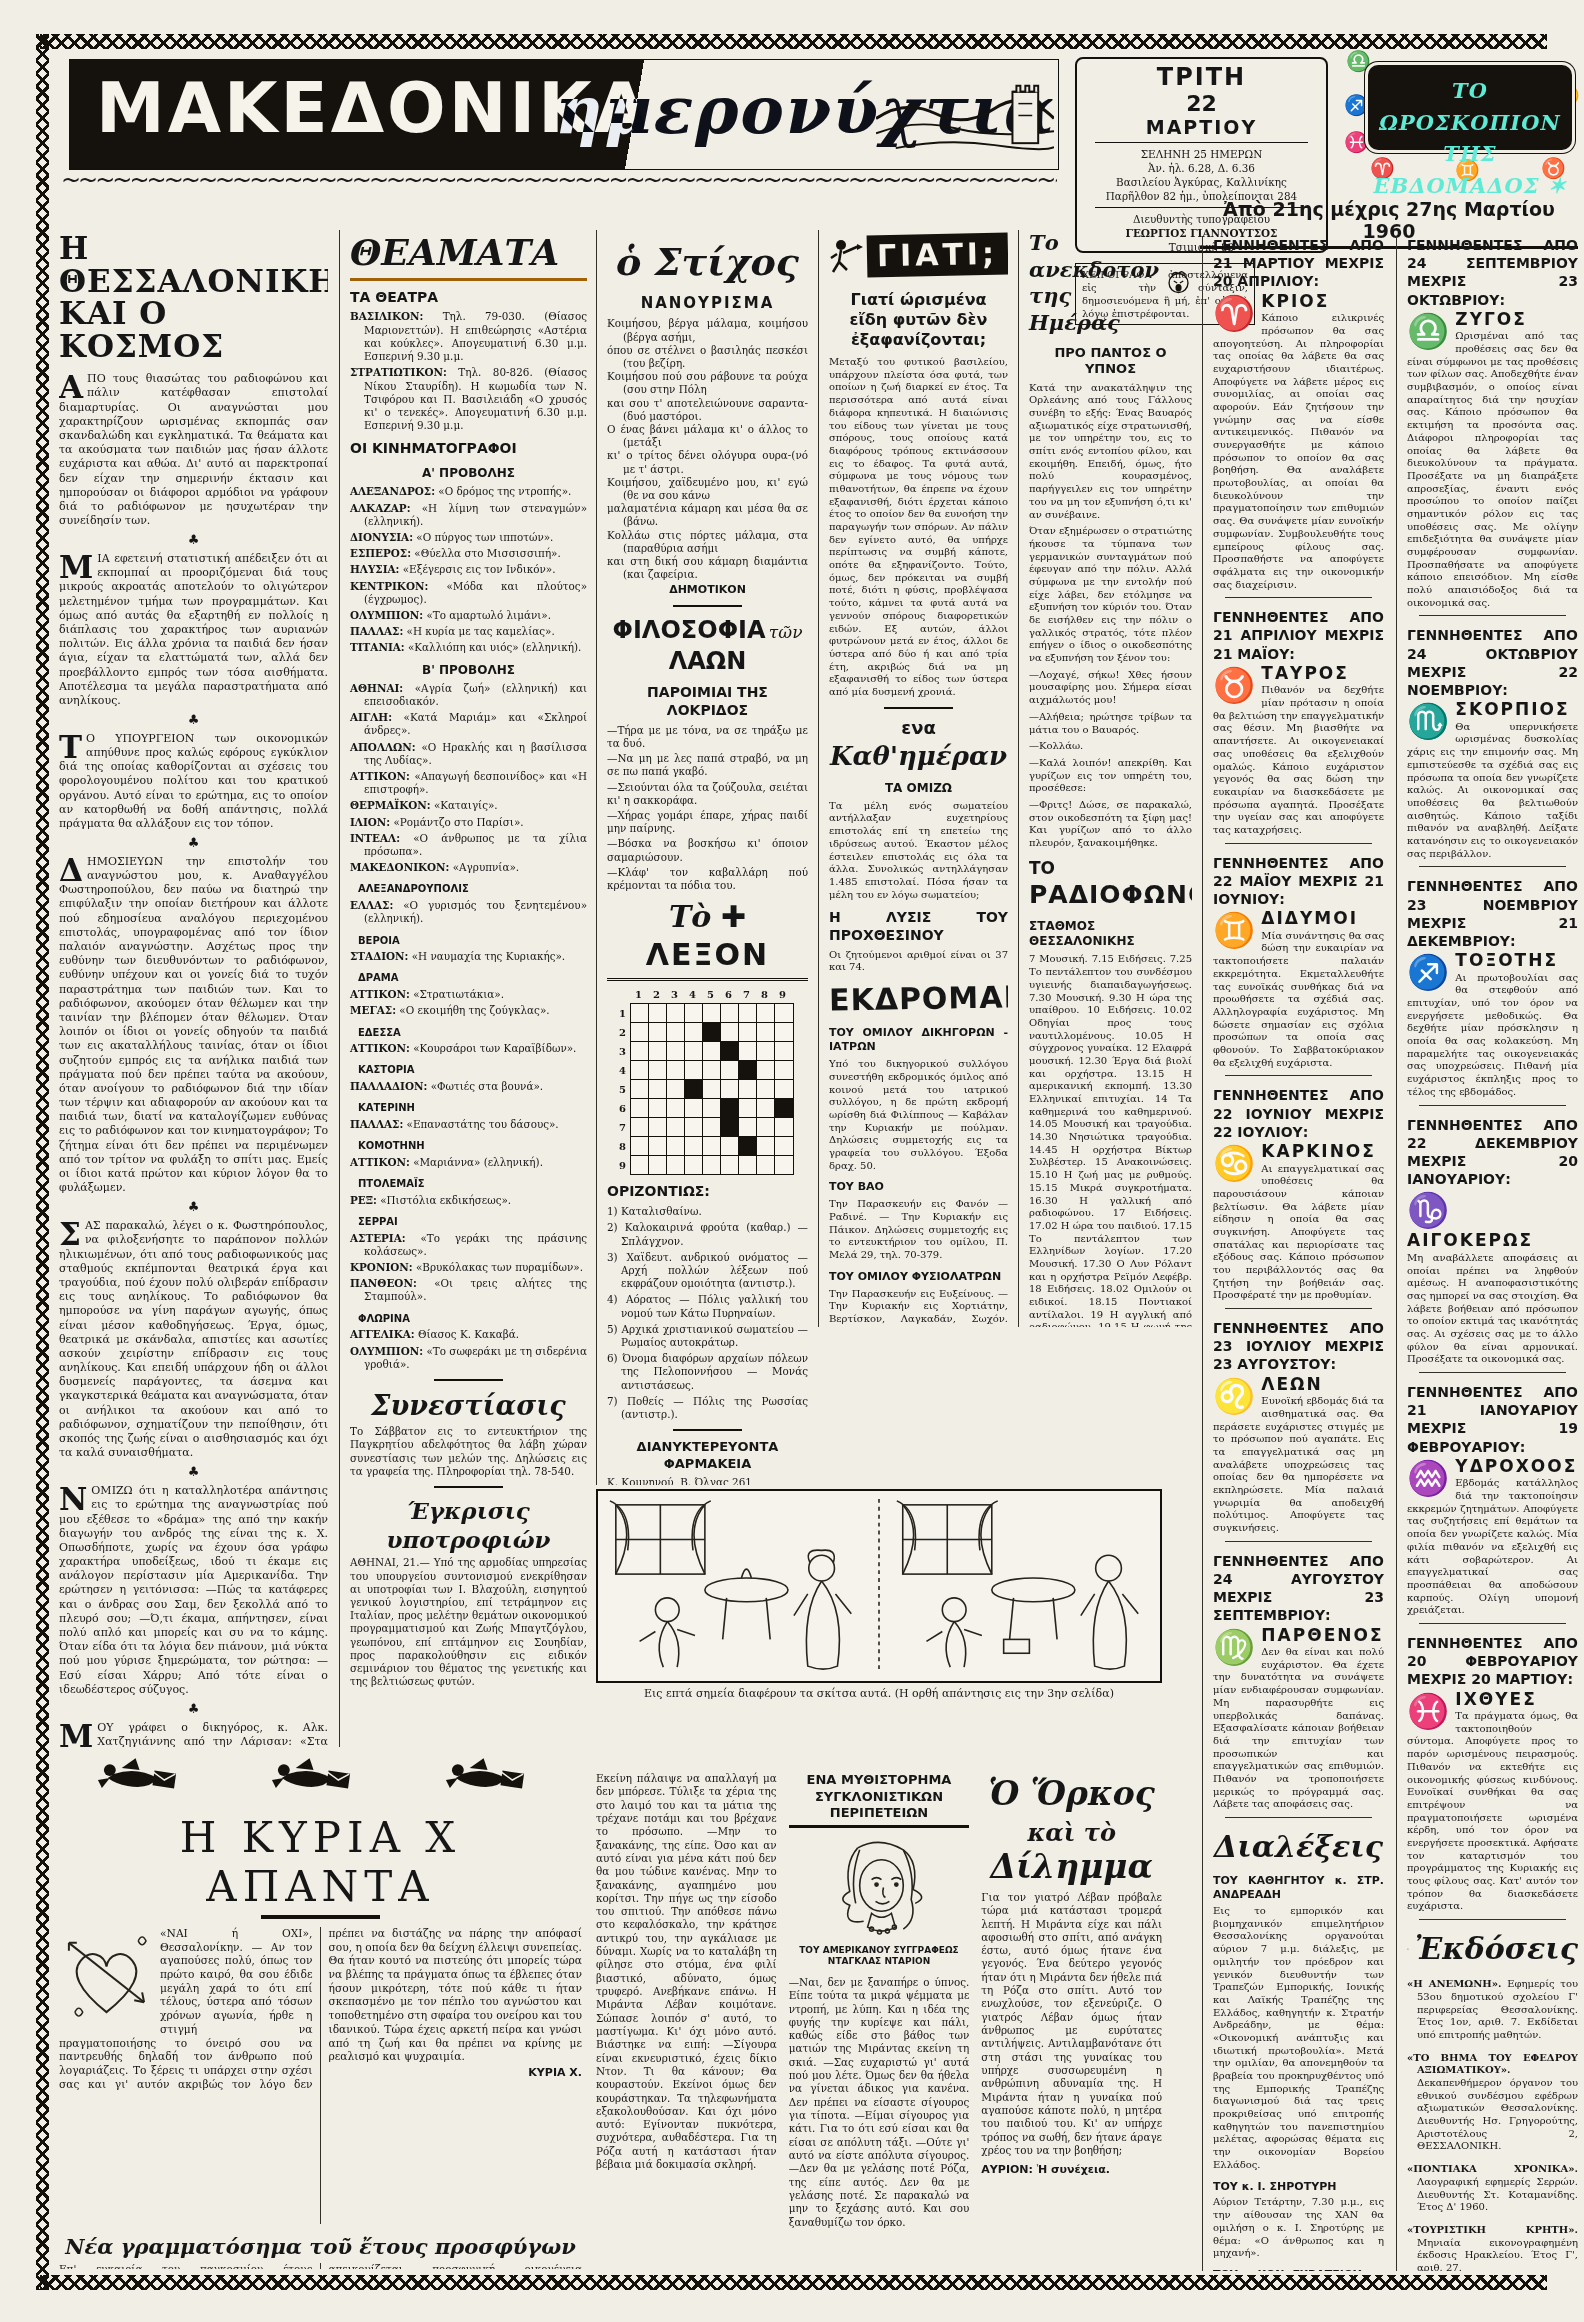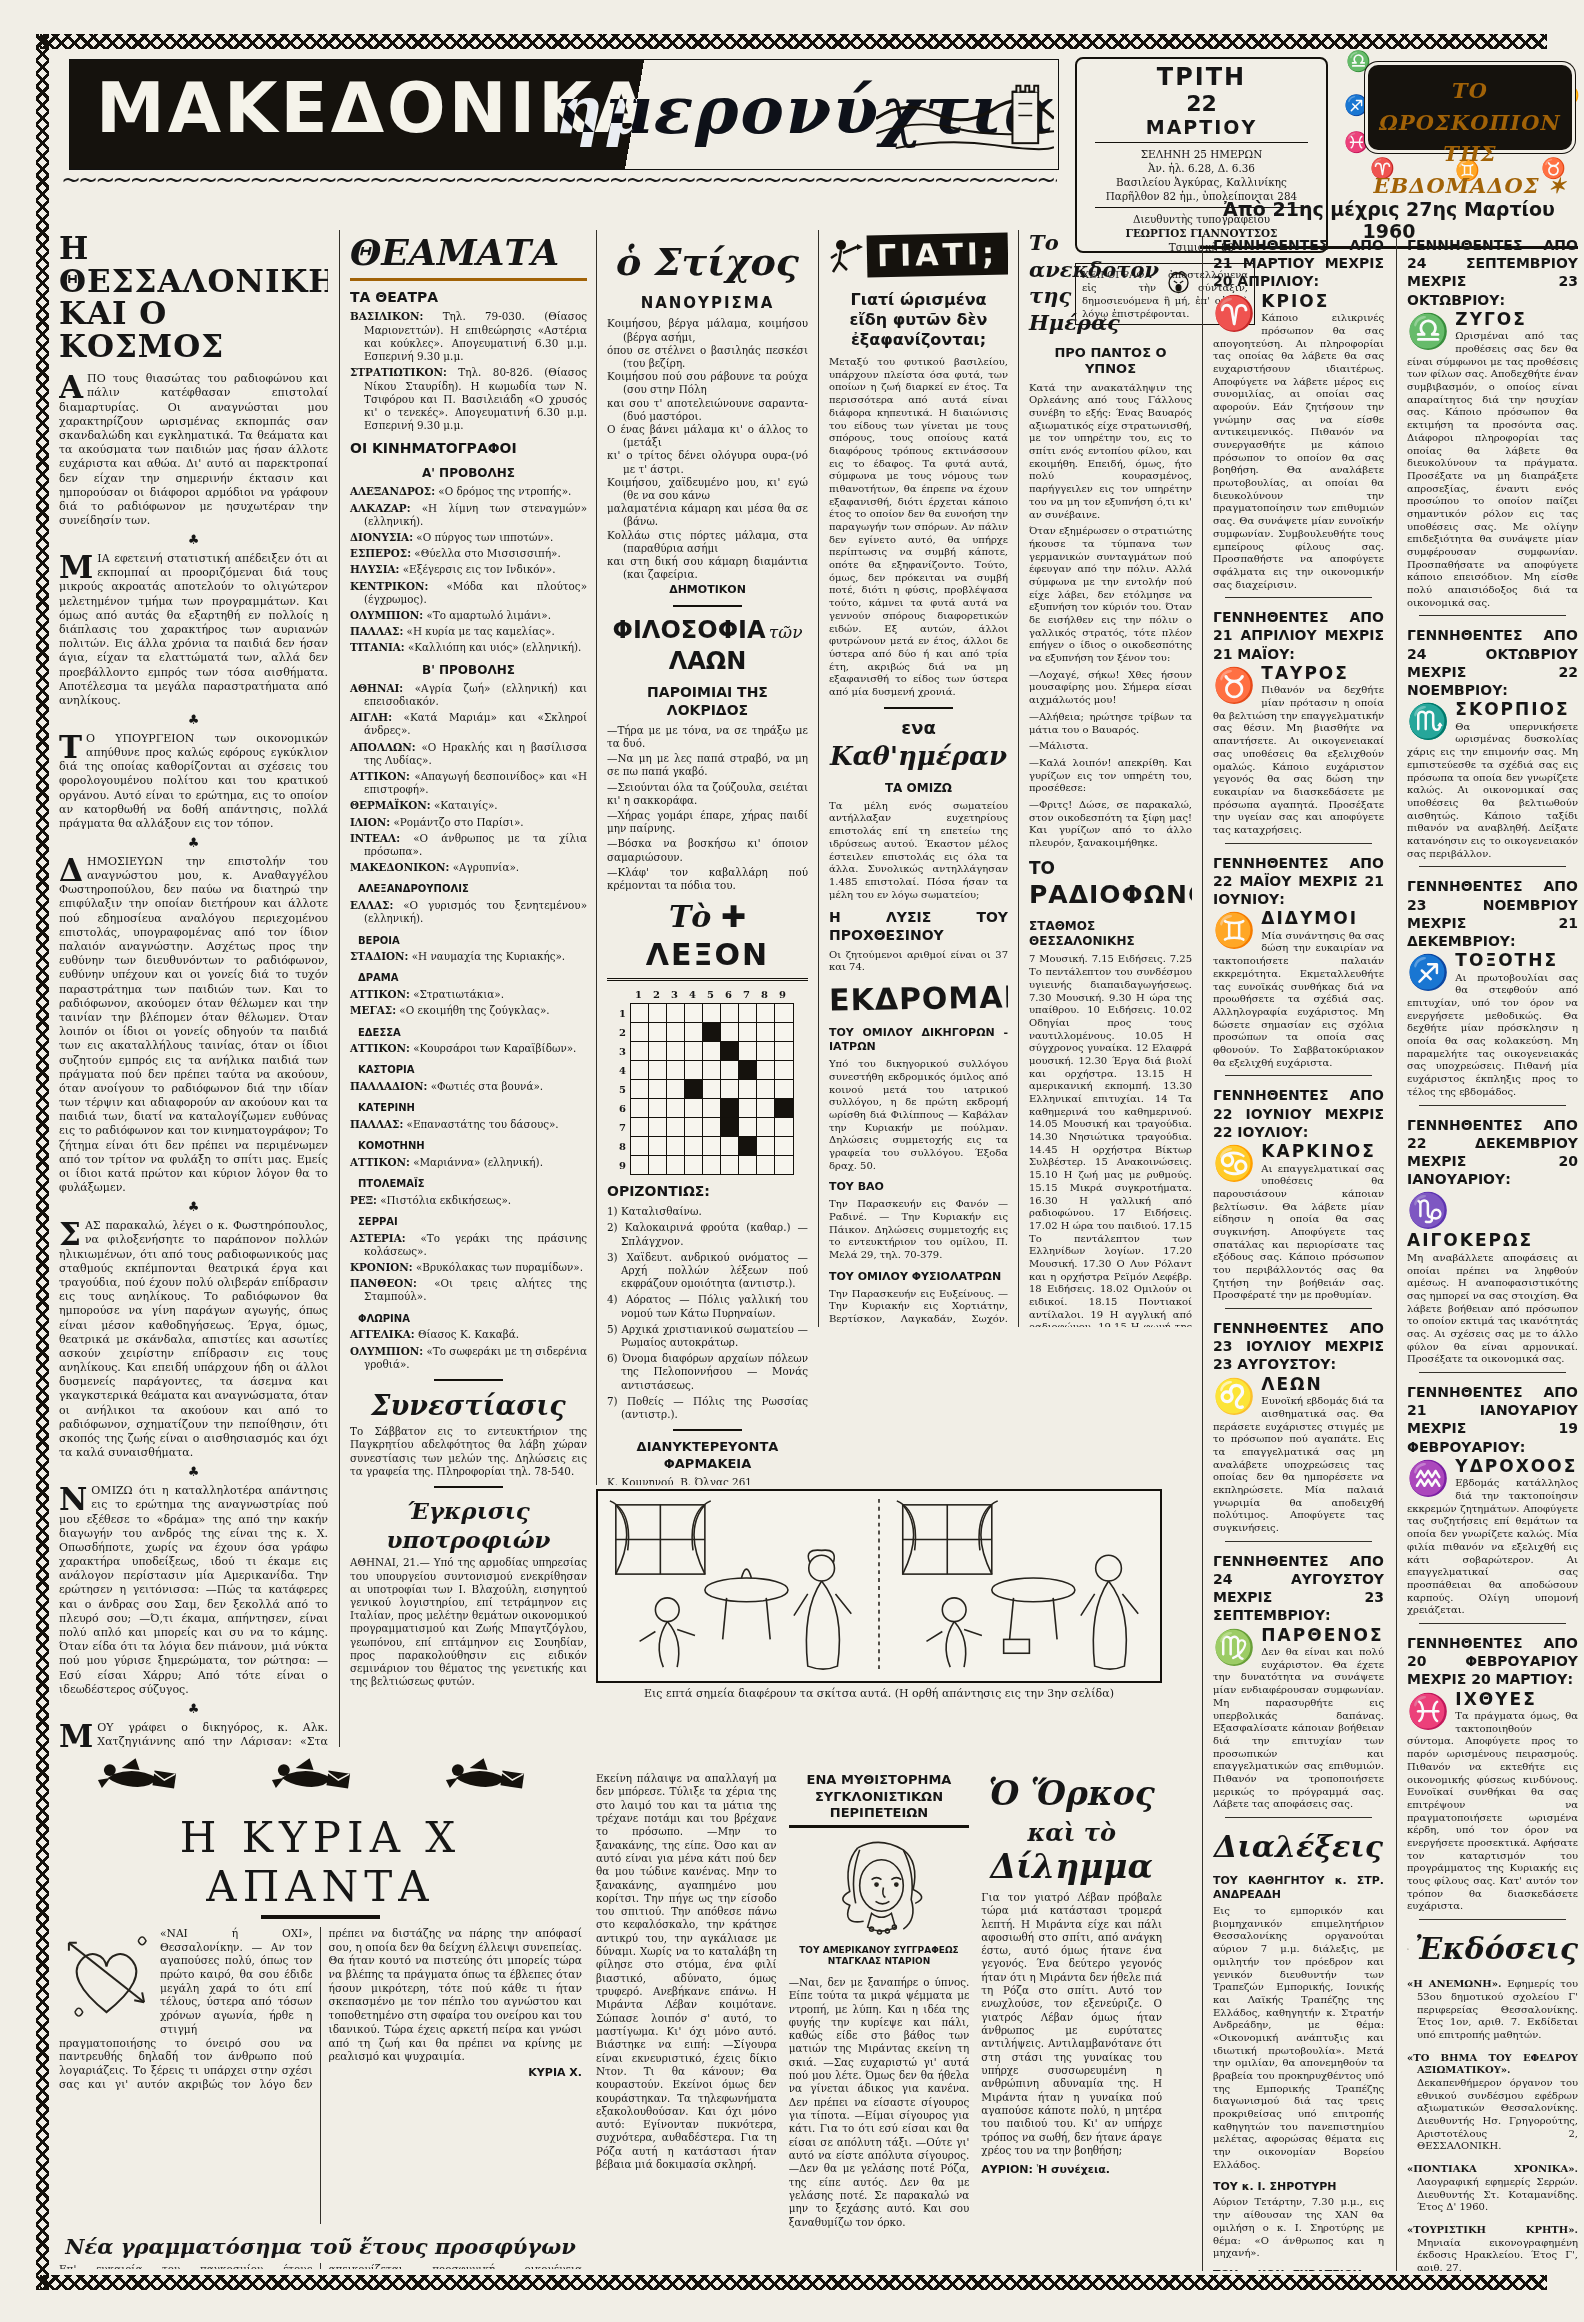--- a/index.html
+++ b/index.html
@@ -27,21 +27,21 @@
      border:2px solid #14110c;border-radius:8px;text-align:center;padding:4px 8px;box-sizing:border-box;}
   #datebox .day{font-family:"DejaVu Sans",sans-serif;font-weight:bold;font-size:24px;letter-spacing:2px;}
   #datebox .num{font-family:"DejaVu Sans",sans-serif;font-weight:bold;font-size:22px;}
   #datebox .mon{font-family:"DejaVu Sans",sans-serif;font-weight:bold;font-size:19px;letter-spacing:2px;}
   #datebox .sm{font-size:10.4px;line-height:1.35;}
   #datebox hr{border:none;border-top:1px solid #14110c;margin:4px 10px;}
   #manuscripts{position:absolute;left:1075px;top:263px;width:166px;border:1px solid #14110c;
      padding:4px 6px;font-size:10px;line-height:1.3;text-align:justify;}
   #horobox{position:absolute;left:1352px;top:53px;width:224px;height:111px;}
   #horobox .inner{position:absolute;left:16px;top:12px;right:4px;bottom:14px;background:#15120d;
-     border-radius:10px;color:#a16207;text-align:center;padding-top:10px;
+     border-radius:10px;color:#5eead4;text-align:center;padding-top:10px;
      font-style:italic;font-weight:bold;font-size:21px;line-height:1.5;letter-spacing:1px;
      box-shadow:0 0 0 3px #f1eee6,0 0 0 4px #14110c;}
   .zsign{position:absolute;font-size:20px;}
   #horo-range{position:absolute;left:1200px;top:198px;width:378px;text-align:center;
      font-family:"DejaVu Sans",sans-serif;font-weight:bold;font-size:19px;border-bottom:3px solid #14110c;
      padding-bottom:4px;}
   
   .col{position:absolute;top:230px;overflow:hidden;text-align:justify;}
   .vr{border-left:1px solid #33302a;padding-left:10px;box-sizing:border-box;}
   #colA{left:59px;width:269px;height:1517px;font-size:11px;line-height:1.29;}
@@ -691,21 +691,21 @@
       <ellipse cx="20" cy="29" rx="4.5" ry="5.5" fill="#15120d"></ellipse>
     </svg>
   </div>
   <div class="h2s" style="font-size:13px">ΠΡΟ ΠΑΝΤΟΣ Ο ΥΠΝΟΣ</div>
   <div class="blk">
 
   <p class="para">Κατά την ανακατάληψιν της Ορλεάνης από τους Γάλλους συνέβη το εξής: Ένας Βαυαρός αξιωματικός είχε στρατωνισθή, με τον υπηρέτην του, εις το σπίτι ενός εντοπίου φίλου, και εκοιμήθη. Επειδή, όμως, ήτο πολύ κουρασμένος, παρήγγειλεν εις τον υπηρέτην του να μη τον εξυπνήση ό,τι κι' αν συνέβαινε.</p>
       <p class="para">Όταν εξημέρωσεν ο στρατιώτης ήκουσε τα τύμπανα των γερμανικών συνταγμάτων πού έφευγαν από την πόλιν. Αλλά σύμφωνα με την εντολήν πού είχε λάβει, δεν ετόλμησε να εξυπνήση τον κύριόν του. Όταν δε εισήλθεν εις την πόλιν ο γαλλικός στρατός, τότε πλέον επήγεν ο ίδιος ο οικοδεσπότης να εξυπνήση τον ξένον του:</p>
       <p class="para">—Λοχαγέ, σήκω! Χθες ήσουν μουσαφίρης μου. Σήμερα είσαι αιχμάλωτός μου!</p>
       <p class="para">—Αλήθεια; ηρώτησε τρίβων τα μάτια του ο Βαυαρός.</p>
-      <p class="para">—Μάλιστα.</p>
+      <p class="para">—Κολλάω.</p>
       <p class="para">—Καλά λοιπόν! απεκρίθη. Και γυρίζων εις τον υπηρέτη του, προσέθεσε:</p>
       <p class="para">—Φριτς! Δώσε, σε παρακαλώ, στον οικοδεσπότη τα ξίφη μας! Και γυρίζων από το άλλο πλευρόν, ξανακοιμήθηκε.</p>
     </div>
   <div class="radioh">
     <span class="t1">ΤΟ</span>
     <span class="t2">ΡΑΔΙΟΦΩΝΟΝ</span>
   </div>
   <div class="h1s" style="font-size:12px">ΣΤΑΘΜΟΣ ΘΕΣΣΑΛΟΝΙΚΗΣ</div>
   <p class="para">7 Μουσική. 7.15 Ειδήσεις. 7.25 Το πεντάλεπτον του συνδέσμου υγιεινής διαπαιδαγωγήσεως. 7.30 Μουσική. 9.30 Η ώρα της υπαίθρου. 10 Ειδήσεις. 10.02 Οδηγίαι προς τους ναυτιλλομένους. 10.05 Η σύγχρονος γυναίκα. 12 Ελαφρά μουσική. 12.30 Έργα διά βιολί και ορχήστρα. 13.15 Η αμερικανική εκπομπή. 13.30 Ελληνικαί επιτυχίαι. 14 Τα καθημερινά του καθημερινού. 14.05 Μουσική και τραγούδια. 14.30 Νησιώτικα τραγούδια. 14.45 Η ορχήστρα Βίκτωρ Συλβέστερ. 15 Ανακοινώσεις. 15.10 Η ζωή μας με ρυθμούς. 15.15 Μικρά συγκροτήματα. 16.30 Η γαλλική από ραδιοφώνου. 17 Ειδήσεις. 17.02 Η ώρα του παιδιού. 17.15 Το πεντάλεπτον των Ελληνίδων λογίων. 17.20 Μουσική. 17.30 Ο Λυν Ρόλαντ και η ορχήστρα Ρεϊμόν Λεφέβρ. 18 Ειδήσεις. 18.02 Ομιλούν οι ειδικοί. 18.15 Ποντιακοί αντίλαλοι. 19 Η αγγλική από ραδιοφώνου. 19.15 Η φωνή της Αμερικής. 19.30 Η ώρα της υπαίθρου. 20 Τα χρονικά της ημέρας. 20.30 Δελτίον τιμών. 20.35 Ορχήστραι χορού. 21 Ειδήσεις.</p>
 

